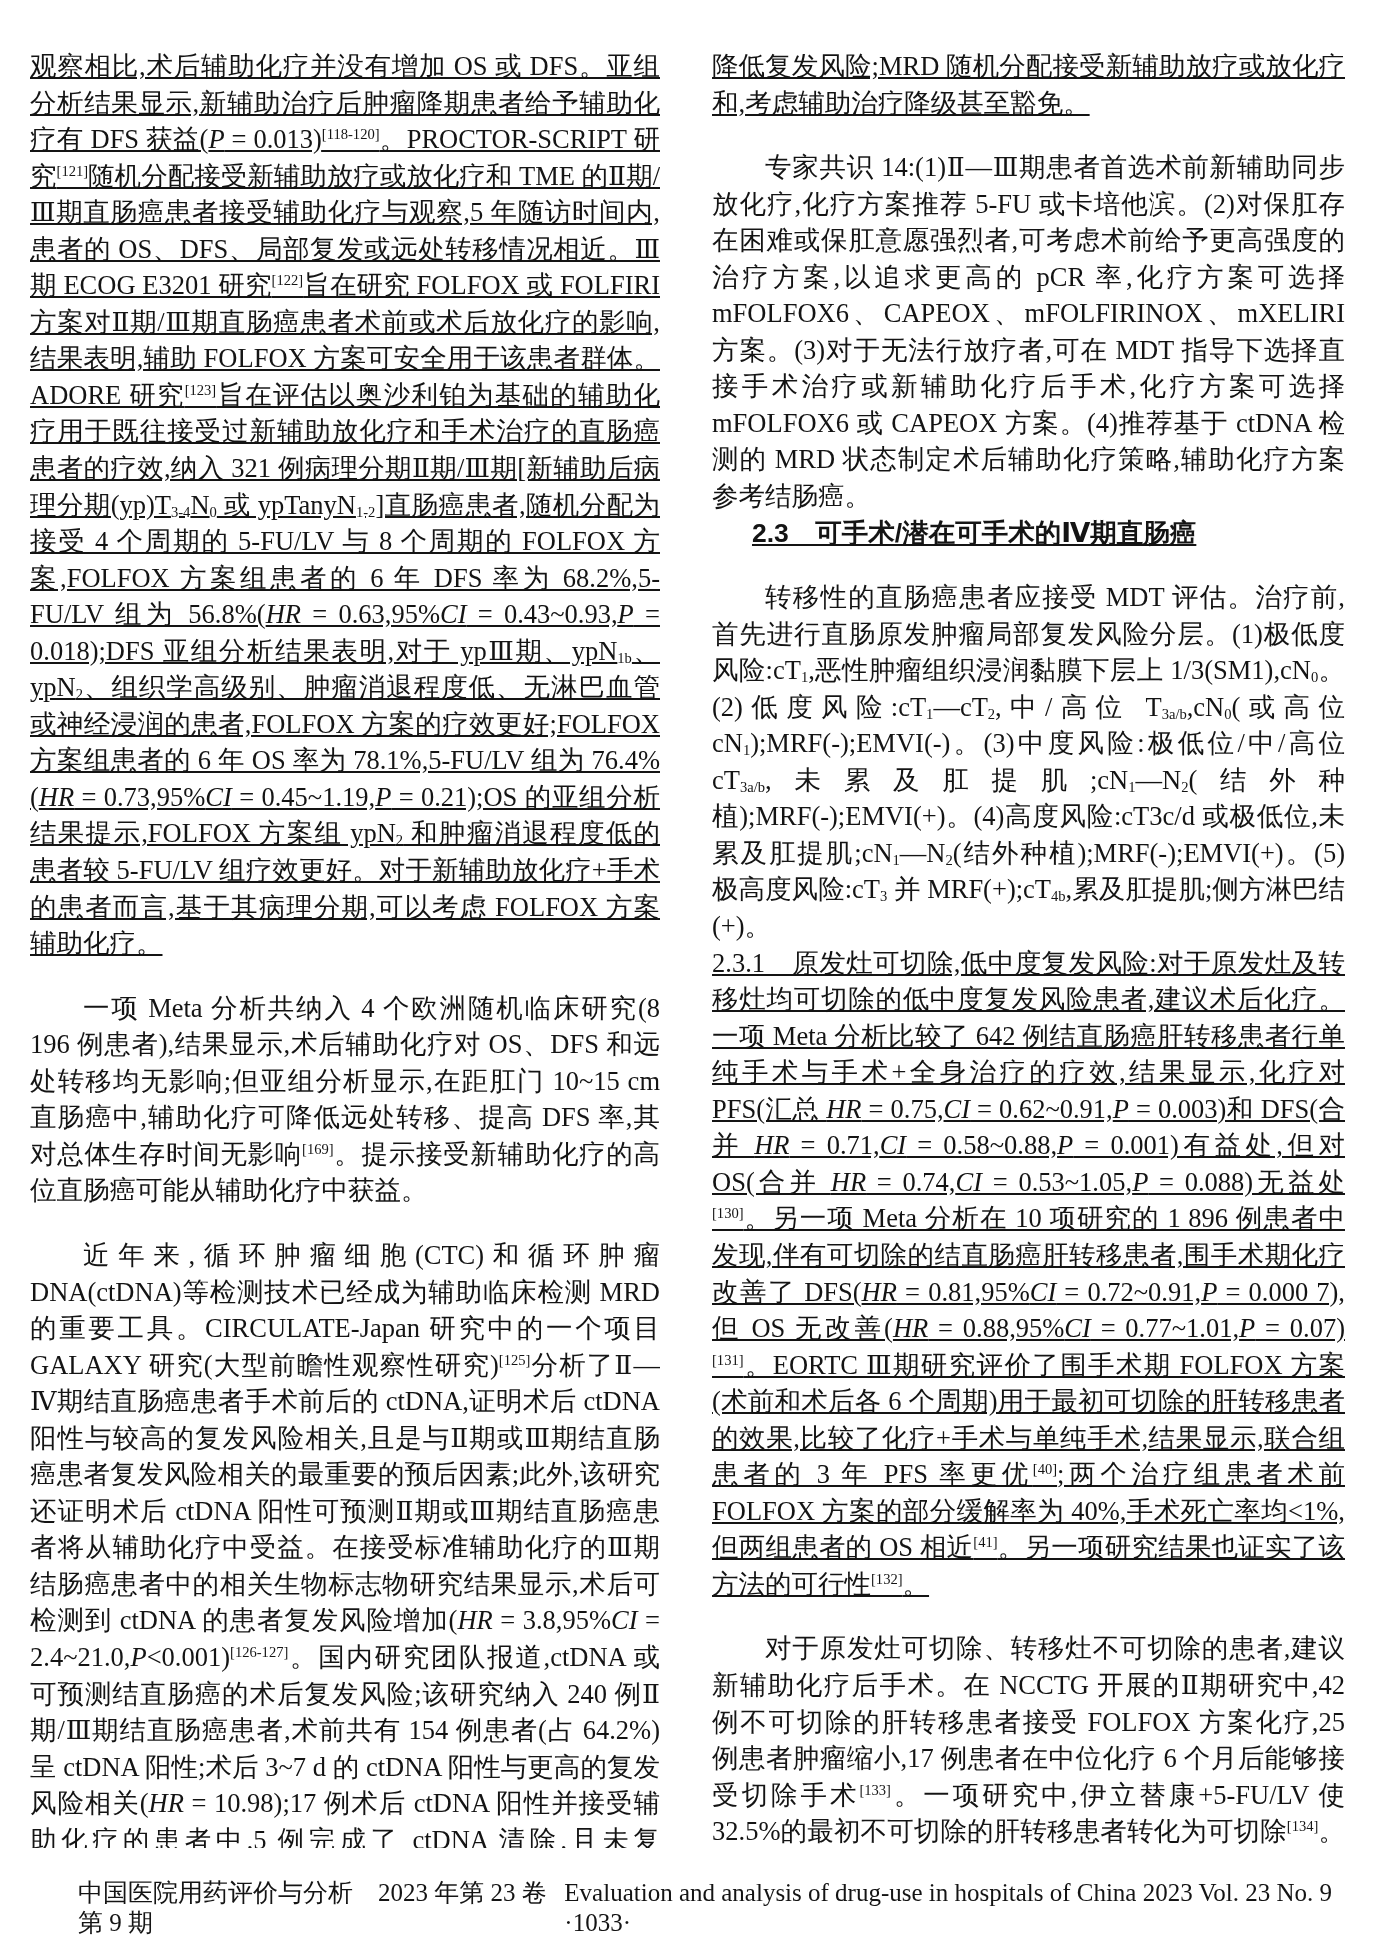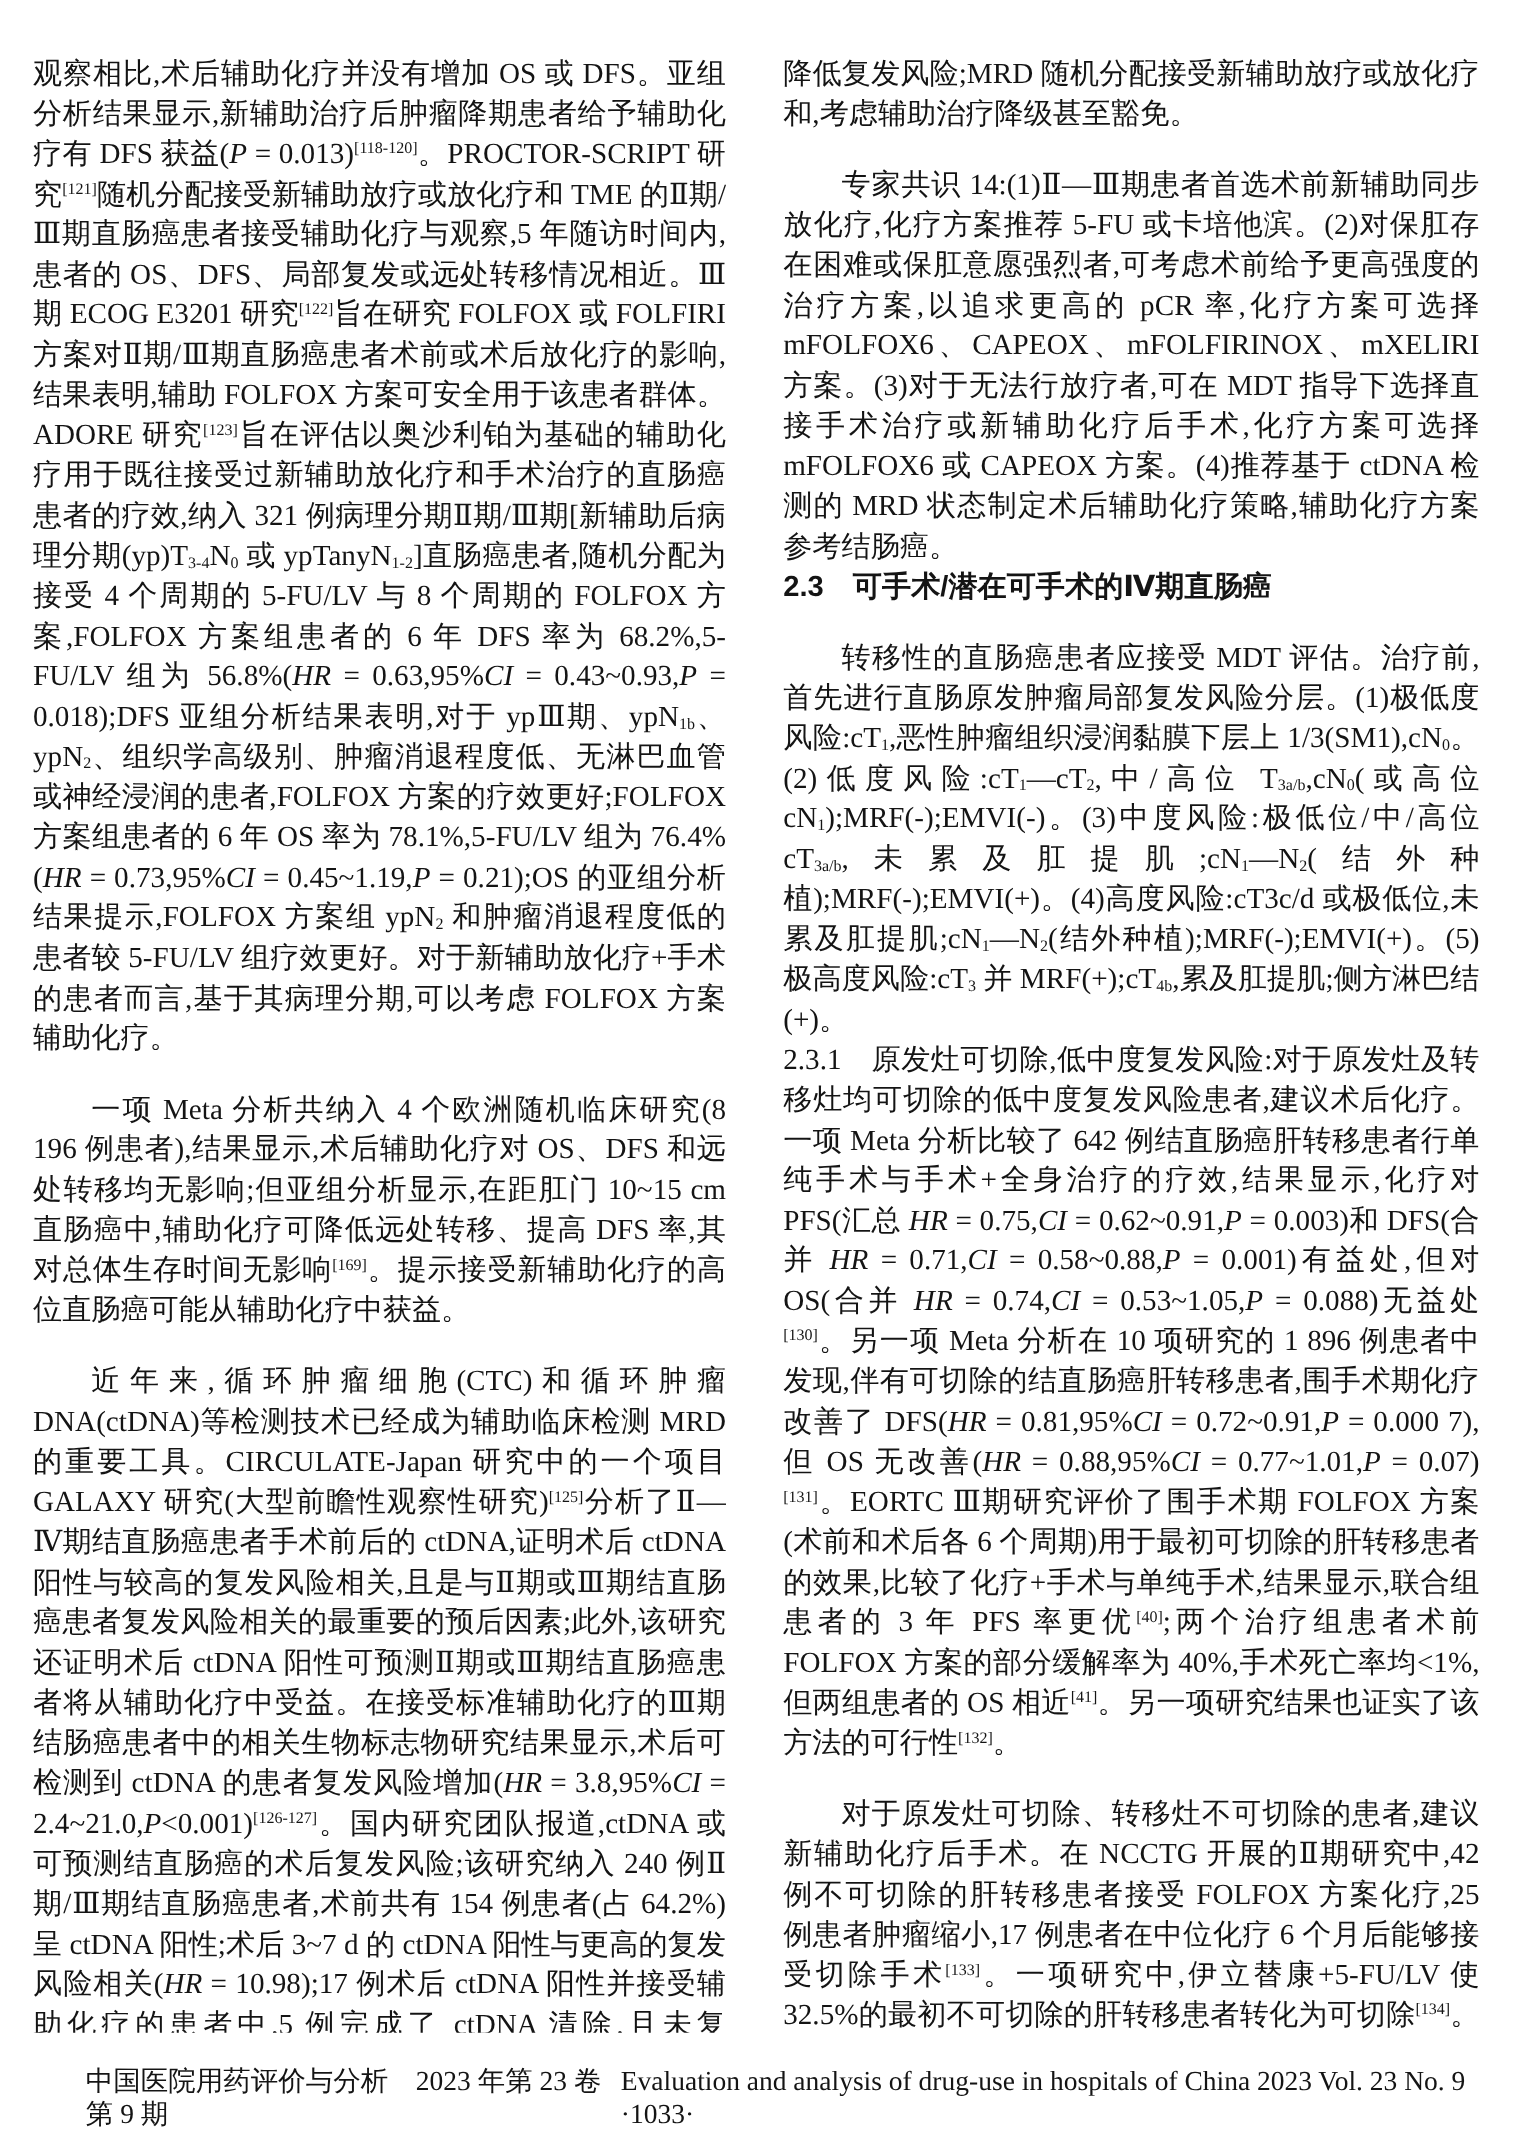--- a/index.html
+++ b/index.html
@@ -14,25 +14,26 @@
   .col{
     position:absolute;top:48px;
     font-size:26.5px;line-height:36.55px;
     text-align:justify;
     height:1800px;overflow:hidden;
   }
   #col-left{left:30px;width:630px;}
   #col-right{left:712px;width:633px;}
   .col p{margin:0;padding:0;}
   .col p.indent{text-indent:2em;margin-top:28px;}
-  .col p.noindent{text-indent:0;}
+  .col p.noindent{text-indent:0;text-decoration:underline;}
   .col p.heading{
     font-family:"Liberation Sans","DejaVu Sans",sans-serif;
     font-weight:bold;
     text-indent:0;
+    margin-left:40px;
   }
   sup{font-size:0.55em;line-height:0;vertical-align:0.6em;}
   sub{font-size:0.55em;line-height:0;vertical-align:-0.18em;}
   i{font-style:italic;}
   .footer{
     position:absolute;top:1878px;left:30px;right:42px;
     display:flex;justify-content:space-between;align-items:baseline;
     font-size:25px;line-height:30px;margin-left:48px;
   }
   .footer .cn{font-family:"Liberation Serif","DejaVu Serif",serif;}

